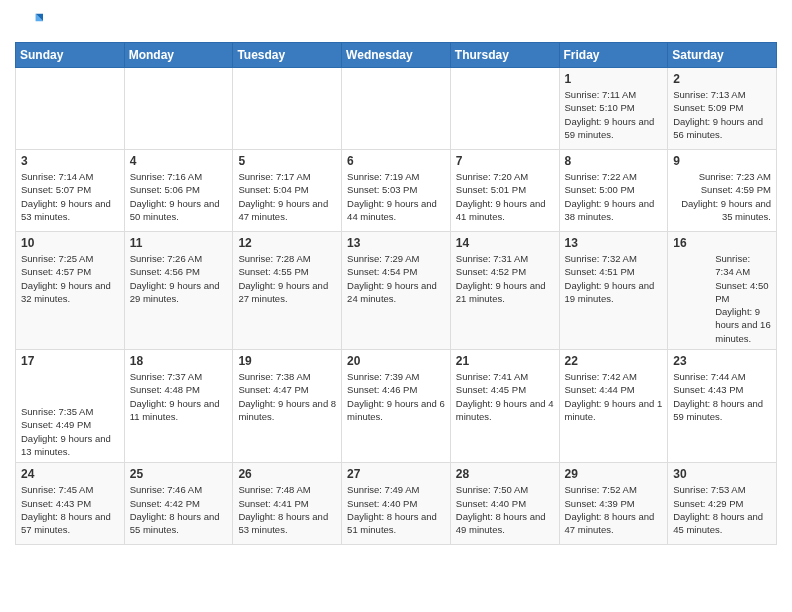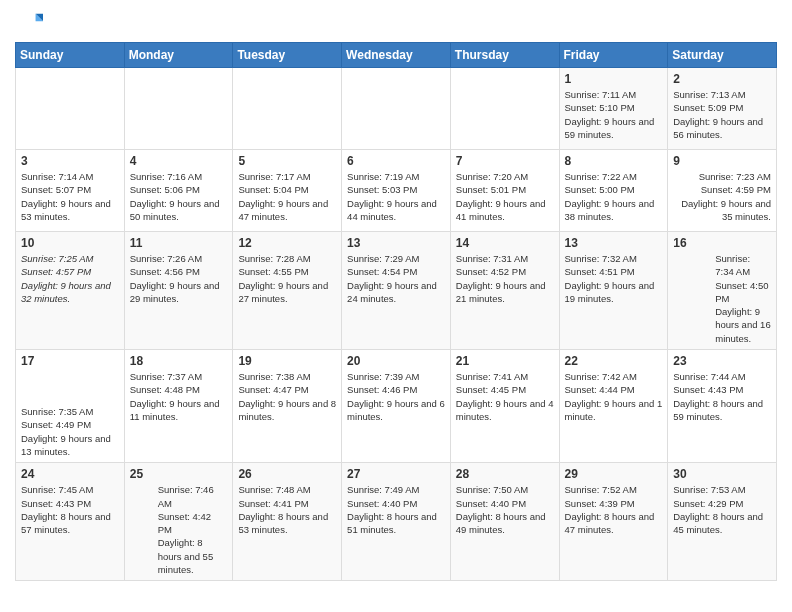--- a/index.html
+++ b/index.html
@@ -191,21 +191,21 @@
           <td>
             <span class="day-num">9</span>
             <div class="day-info" style="white-space: pre-line; text-align: right;">Sunrise: 7:23 AM
 Sunset: 4:59 PM
 Daylight: 9 hours and 35 minutes.</div>
           </td>
         </tr>
         <tr>
           <td>
             <span class="day-num">10</span>
-            <div class="day-info" style="white-space: pre-line; font-style: italic;">Sunrise: 7:25 AM
+            <div class="day-info" style="white-space: pre-line;">Sunrise: 7:25 AM
 Sunset: 4:57 PM
 Daylight: 9 hours and 32 minutes.</div>
           </td>
           <td>
             <span class="day-num">11</span>
             <div class="day-info" style="white-space: pre-line;">Sunrise: 7:26 AM
 Sunset: 4:56 PM
 Daylight: 9 hours and 29 minutes.</div>
           </td>
           <td>
@@ -285,21 +285,21 @@
         </tr>
         <tr>
           <td>
             <span class="day-num">24</span>
             <div class="day-info" style="white-space: pre-line;">Sunrise: 7:45 AM
 Sunset: 4:43 PM
 Daylight: 8 hours and 57 minutes.</div>
           </td>
           <td>
             <span class="day-num">25</span>
-            <div class="day-info" style="white-space: pre-line; margin-left: 28px;">Sunrise: 7:46 AM
+            <div class="day-info" style="white-space: pre-line;">Sunrise: 7:46 AM
 Sunset: 4:42 PM
 Daylight: 8 hours and 55 minutes.</div>
           </td>
           <td>
             <span class="day-num">26</span>
             <div class="day-info" style="white-space: pre-line;">Sunrise: 7:48 AM
 Sunset: 4:41 PM
 Daylight: 8 hours and 53 minutes.</div>
           </td>
           <td>

